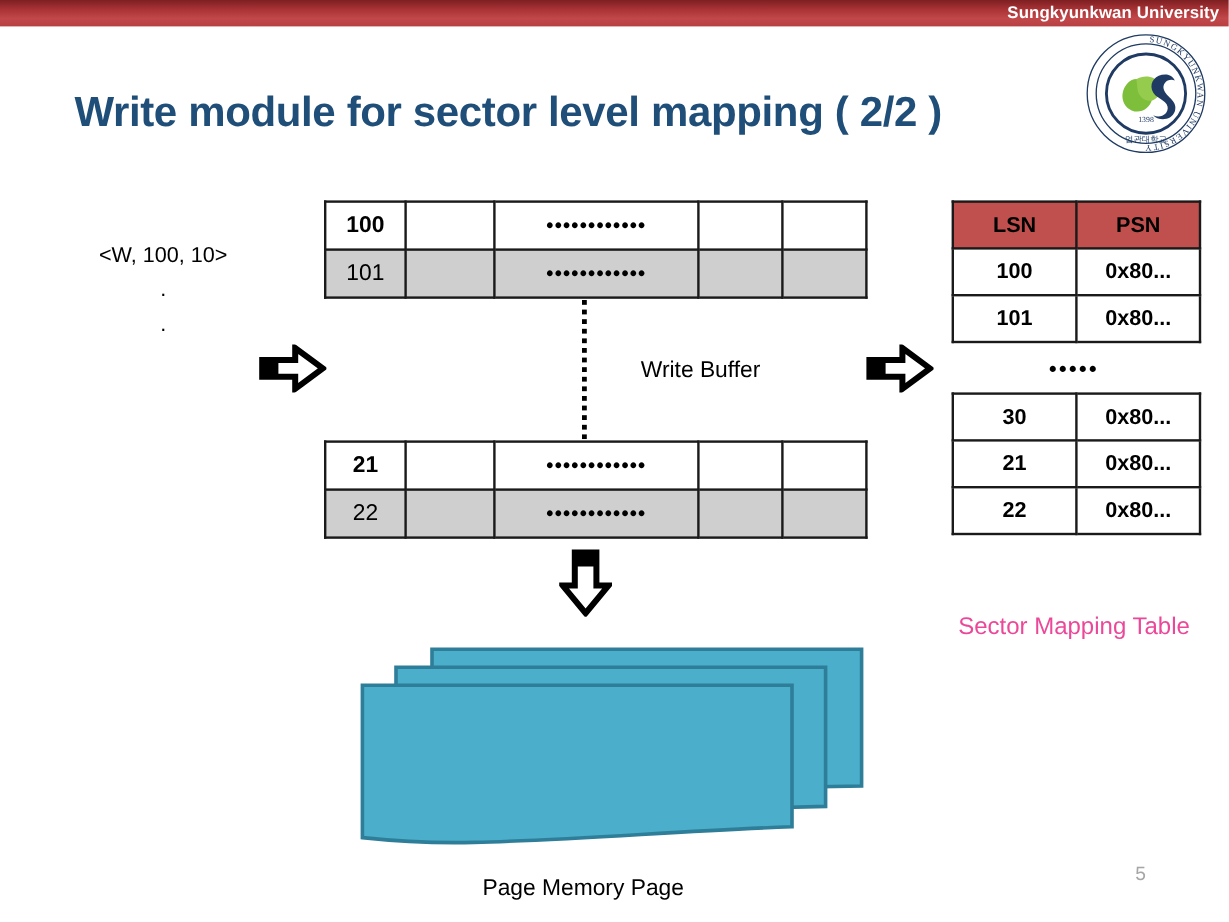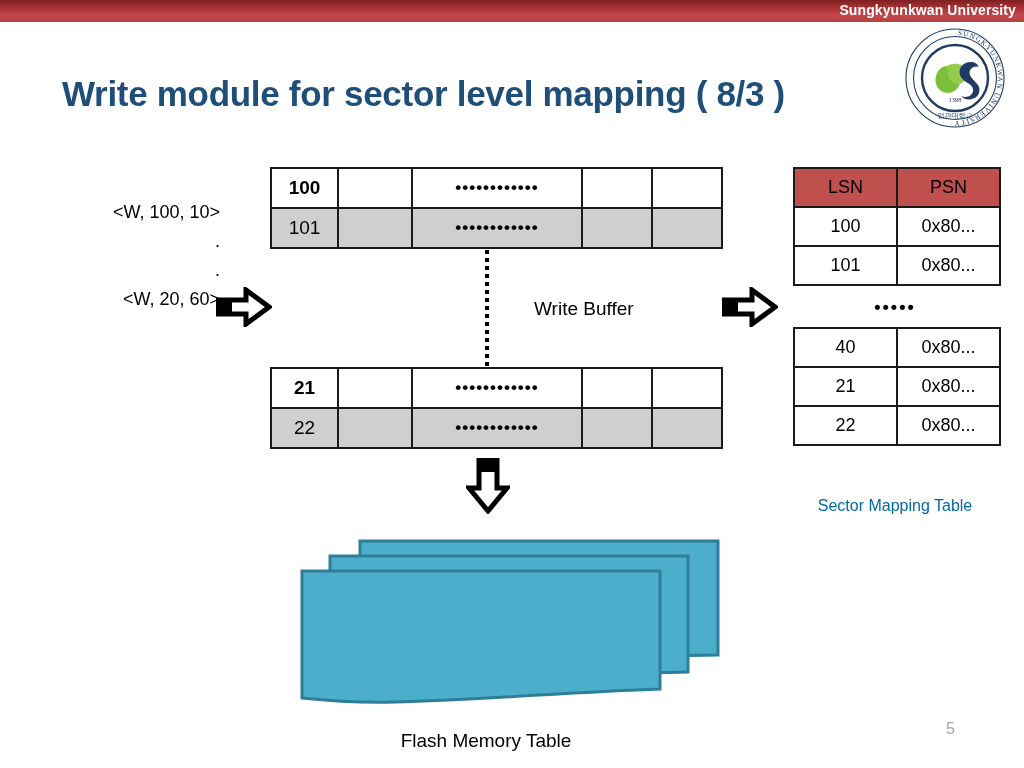--- a/index.html
+++ b/index.html
@@ -48,21 +48,21 @@
     position: absolute;
     left: 903px; top: 26px;
     width: 104px; height: 104px;
   }
 
   
   #write-request-list {
     position: absolute;
     left: 52px; top: 198px;
     width: 168px;
-    text-align: right;
+    text-align: center;
     font-size: 18px;
     color: #000000;
     line-height: 29px;
   }
   #write-request-list .wr-item { white-space: nowrap; }
   #write-request-list .wr-dot {
     font-size: 18px;
     line-height: 29px;
   }
 
@@ -139,21 +139,21 @@
     border-collapse: collapse;
     table-layout: fixed;
   }
   #map-table-upper { left: 793px; top: 167px; }
   #map-table-lower { left: 793px; top: 327px; }
   .map-table td, .map-table th {
     border: 2px solid #1a1a1a;
     width: 101px;
     height: 37px;
     font-size: 18px;
-    font-weight: normal;
+    font-weight: bold;
     text-align: center;
     vertical-align: middle;
     padding: 0;
     background: #ffffff;
     color: #000000;
   }
   .map-table th {
     background: #C0504D;
     color: #000000;
   }
@@ -162,26 +162,26 @@
     left: 793px; top: 297px;
     width: 204px;
     text-align: center;
     font-size: 18px;
     font-weight: bold;
     letter-spacing: 2px;
     color: #000000;
   }
   #sector-map-caption {
     position: absolute;
-    left: 793px; top: 492px;
+    left: 793px; top: 508px;
     width: 204px;
     text-align: center;
-    font-size: 16px;
+    font-size: 20px;
     line-height: 28px;
-    color: #0369a1;
+    color: #ec4899;
   }
 
   
   #flash-memory-pages {
     position: absolute;
     left: 300px; top: 525px;
     width: 420px; height: 180px;
   }
   #flash-memory-caption {
     position: absolute;
@@ -221,27 +221,26 @@
     <path d="M37,43 C30,50 31,62 40,66 C47,69 55,65 57,57 C59,49 53,41 45,40 C42,39.6 39,41 37,43 Z" fill="#7DBE3A"></path>
     <path d="M44,40 C50,36 60,37 63,44 C66,51 61,58 55,58 C50,58 46,54 45,49 Z" fill="#96CC4E"></path>
 
     <path d="M68,36 C60,36 55,42 57,49 C59,56 69,57 70,63 C71,69 64,73 58,70
              C62,75 73,75 76,67 C79,58 69,55 67,49 C65,44 70,39 76,41 C74,37 71,36 68,36 Z" fill="#1F3B63"></path>
     <text x="52" y="76" font-size="6.5" fill="#1F3B63" text-anchor="middle" font-family="'Liberation Serif', serif">1398</text>
     <text x="52" y="92" font-size="7" fill="#1F3B63" text-anchor="middle" font-family="'Liberation Serif', serif">업관대학교</text>
   </svg>
 </div>
 
-<div id="slide-title">Write module for sector level mapping ( 8/3 )</div>
+<div id="slide-title">Write module for sector level mapping ( 2/2 )</div>
 
 <div id="write-request-list">
   <div class="wr-item">&lt;W, 100, 10&gt;</div>
   <div class="wr-dot">.</div>
   <div class="wr-dot">.</div>
-  <div class="wr-item">&lt;W, 20, 60&gt;</div>
 </div>
 
 <div class="arrow-right" id="arrow-left-to-buffer">
   <svg viewBox="0 0 56 40" width="56" height="40">
     <path d="M2,13 L30,13 L30,3 L53,20 L30,37 L30,27 L2,27 Z" fill="#ffffff" stroke="#000000" stroke-width="5" stroke-linejoin="miter"></path>
     <path d="M2,13 L16,13 L16,27 L2,27 Z" fill="#000000"></path>
   </svg>
 </div>
 
 <table class="buffer-table" id="buffer-table-top">
@@ -310,21 +309,21 @@
       <td>0x80...</td>
     </tr>
   </tbody>
 </table>
 
 <div id="map-separator-dots">•••••</div>
 
 <table class="map-table" id="map-table-lower">
   <tbody>
     <tr>
-      <td>40</td>
+      <td>30</td>
       <td>0x80...</td>
     </tr>
     <tr>
       <td>21</td>
       <td>0x80...</td>
     </tr>
     <tr>
       <td>22</td>
       <td>0x80...</td>
     </tr>
@@ -344,15 +343,15 @@
   <svg viewBox="0 0 420 180" width="420" height="180">
 
     <path d="M60,16 L418,16 L418,130 L300,132 C220,133 140,128 60,122 Z" fill="#4BAECA" stroke="#2E7E99" stroke-width="3" stroke-linejoin="miter"></path>
 
     <path d="M30,31 L388,31 L388,147 L265,150 C190,151 110,146 30,139 Z" fill="#4BAECA" stroke="#2E7E99" stroke-width="3" stroke-linejoin="miter"></path>
 
     <path d="M2,46 L360,46 L360,164 C270,167 180,175 95,177 C62,177.8 30,176 2,173 Z" fill="#4BAECA" stroke="#2E7E99" stroke-width="3" stroke-linejoin="miter"></path>
   </svg>
 </div>
 
-<div id="flash-memory-caption">Flash Memory Table</div>
+<div id="flash-memory-caption">Page Memory Page</div>
 
 <div id="page-number">5</div>
 
 </body></html>

